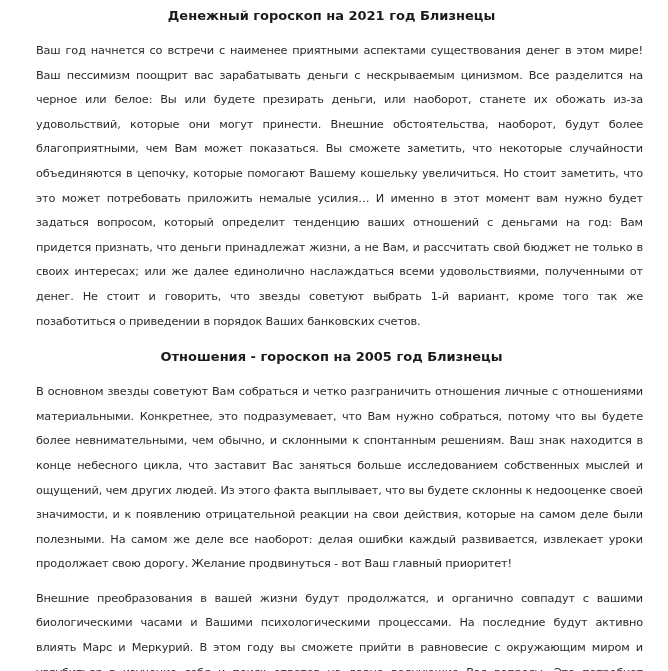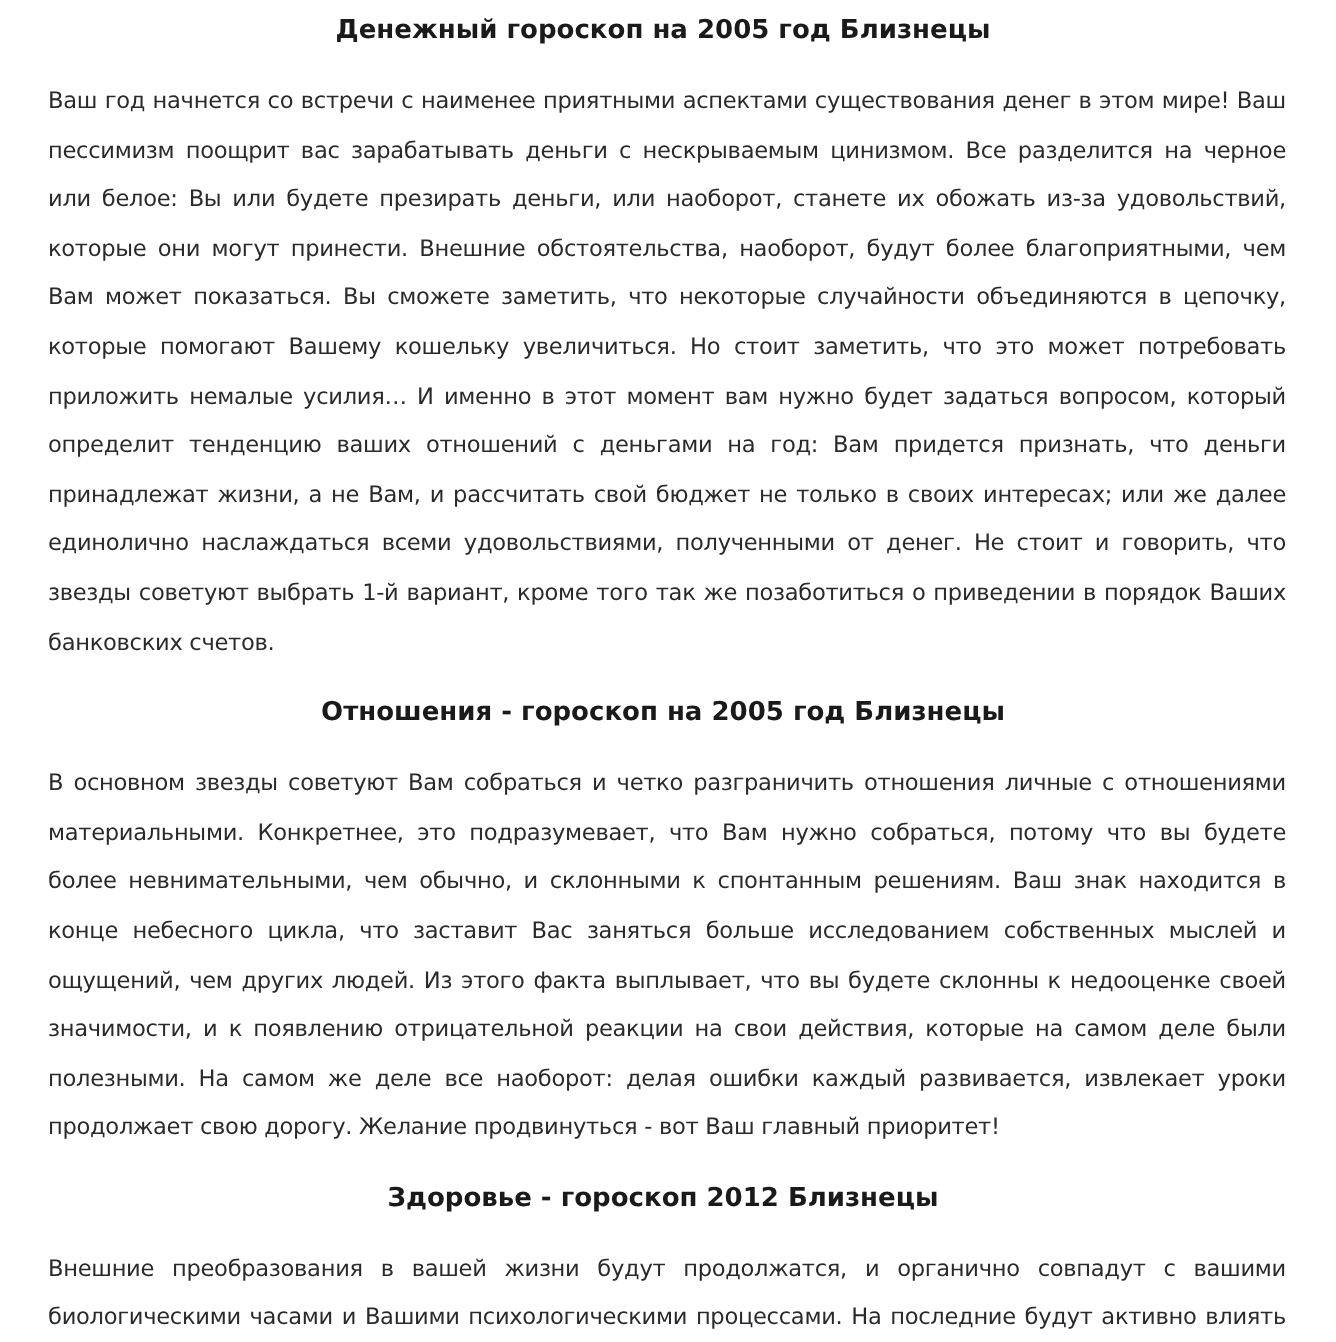--- a/index.html
+++ b/index.html
@@ -13,38 +13,37 @@
     font-family: "DejaVu Sans", sans-serif;
     font-weight: bold;
     font-size: 13px;
     color: #1a1a1a;
     text-align: center;
     margin: 0;
     height: 26px;
     line-height: 26px;
   }
   p.section-body {
-    margin: 10px 0 0 4px;
+    margin: 10px 0 0 16px;
     font-size: 11.3px;
     line-height: 24.6px;
     text-align: justify;
     letter-spacing: -0.15px;
     word-spacing: 0px;
   }
   .section + .section h2.section-title { margin-top: 10px; }
 </style>
 </head>
 <body>
 
 <div class="page">
   <div class="section">
-    <h2 class="section-title">Денежный гороскоп на 2005 год Близнецы</h2>
+    <h2 class="section-title">Денежный гороскоп на 2021 год Близнецы</h2>
     <p class="section-body">Ваш год начнется со встречи с наименее приятными аспектами существования денег в этом мире! Ваш пессимизм поощрит вас зарабатывать деньги с нескрываемым цинизмом. Все разделится на черное или белое: Вы или будете презирать деньги, или наоборот, станете их обожать из-за удовольствий, которые они могут принести. Внешние обстоятельства, наоборот, будут более благоприятными, чем Вам может показаться. Вы сможете заметить, что некоторые случайности объединяются в цепочку, которые помогают Вашему кошельку увеличиться. Но стоит заметить, что это может потребовать приложить немалые усилия… И именно в этот момент вам нужно будет задаться вопросом, который определит тенденцию ваших отношений с деньгами на год: Вам придется признать, что деньги принадлежат жизни, а не Вам, и рассчитать свой бюджет не только в своих интересах; или же далее единолично наслаждаться всеми удовольствиями, полученными от денег. Не стоит и говорить, что звезды советуют выбрать 1-й вариант, кроме того так же позаботиться о приведении в порядок Ваших банковских счетов.</p>
   </div>
   <div class="section">
     <h2 class="section-title">Отношения - гороскоп на 2005 год Близнецы</h2>
     <p class="section-body">В основном звезды советуют Вам собраться и четко разграничить отношения личные с отношениями материальными. Конкретнее, это подразумевает, что Вам нужно собраться, потому что вы будете более невнимательными, чем обычно, и склонными к спонтанным решениям. Ваш знак находится в конце небесного цикла, что заставит Вас заняться больше исследованием собственных мыслей и ощущений, чем других людей. Из этого факта выплывает, что вы будете склонны к недооценке своей значимости, и к появлению отрицательной реакции на свои действия, которые на самом деле были полезными. На самом же деле все наоборот: делая ошибки каждый развивается, извлекает уроки продолжает свою дорогу. Желание продвинуться - вот Ваш главный приоритет!</p>
   </div>
   <div class="section">
-    <h2 class="section-title">Здоровье - гороскоп 2012 Близнецы</h2>
     <p class="section-body">Внешние преобразования в вашей жизни будут продолжатся, и органично совпадут с вашими биологическими часами и Вашими психологическими процессами. На последние будут активно влиять Марс и Меркурий. В этом году вы сможете прийти в равновесие с окружающим миром и углубиться в изучение себя и поиск ответов на давно волнующие Вас вопросы. Это потребует значительных затрат вашей жизненной энергии. Риск умственной усталости может появиться, если вы слишком ярко примитесь искать те самые ответы и тогда отдых для Вас станет огромной роскошью! Особенно выгодными для вас станут артистические развлечения. Не бойтесь дать выход своим эмоциям и открыть свои таланты публике. В конце - концов ваша физическая и силовая активность не так важна!</p>
   </div>
 </div>
 
 </body></html>

